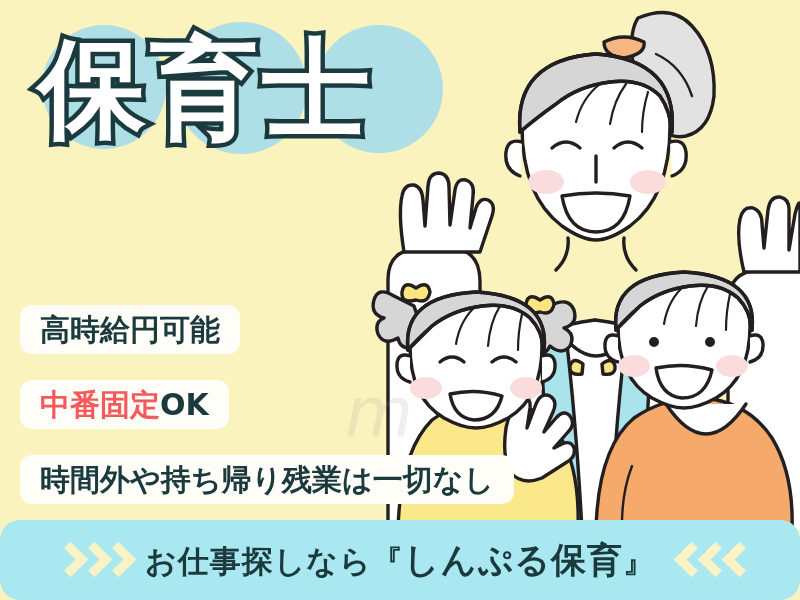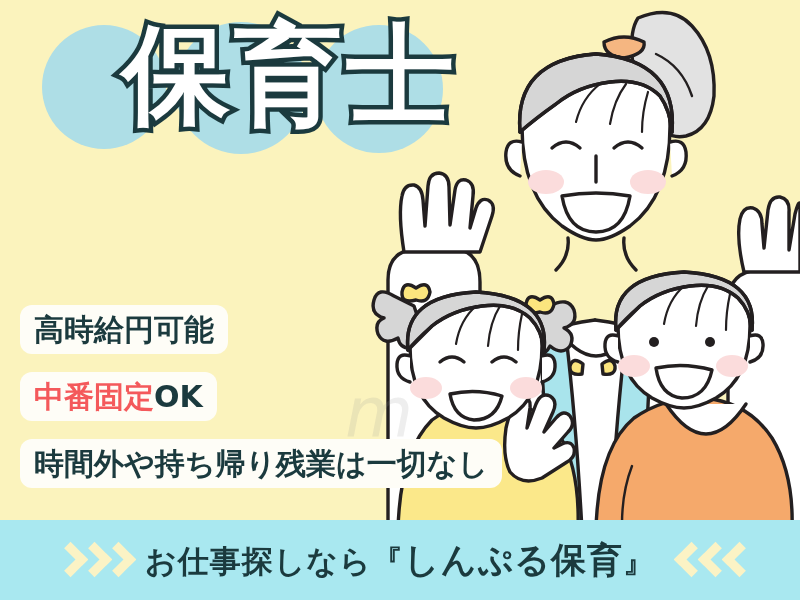--- a/index.html
+++ b/index.html
@@ -31,24 +31,23 @@
     position:absolute;
     right:0; top:0;
     width:430px; height:530px;
     pointer-events:none;
   }
   #illustration svg { display:block; width:100%; height:100%; }
 
   
   #headline-wrap {
     position:absolute;
-    left:38px; top:16px;
+    left:38px; top:30px;
     width:420px; height:130px;
     z-index:5;
-    text-align:right;
   }
   #headline {
     font-size:108px;
     line-height:118px;
     font-weight:bold;
     color:#FFFFFF;
     letter-spacing:4px;
     -webkit-text-stroke:9px #1B3A3E;
     paint-order:stroke fill;
     white-space:nowrap;
@@ -70,22 +69,22 @@
     position:absolute;
     left:20px; top:305px;
     z-index:4;
   }
   .pill {
     background:#FEFDF7;
     border-radius:12px;
     height:49px;
     display:flex;
     align-items:center;
-    padding:0 14px;
-    margin-bottom:18px;
+    padding:0 20px;
+    margin-bottom:26px;
     width:max-content;
     white-space:nowrap;
   }
   .pill-text {
     font-size:30px;
     font-weight:bold;
     color:#1B3A3E;
     letter-spacing:0px;
     line-height:34px;
   }
@@ -96,20 +95,21 @@
   #banner {
     position:absolute;
     left:0; bottom:0;
     width:800px; height:80px;
     background:#A9E8F0;
     display:flex;
     align-items:center;
     justify-content:center;
     gap:20px;
     z-index:8;
+    border-radius:20px;
   }
   .chev-group { display:flex; gap:3px; }
   .chev {
     width:21px; height:34px;
     position:relative;
   }
   .chev::before {
     content:"";
     position:absolute;
     left:2px; top:4px;

